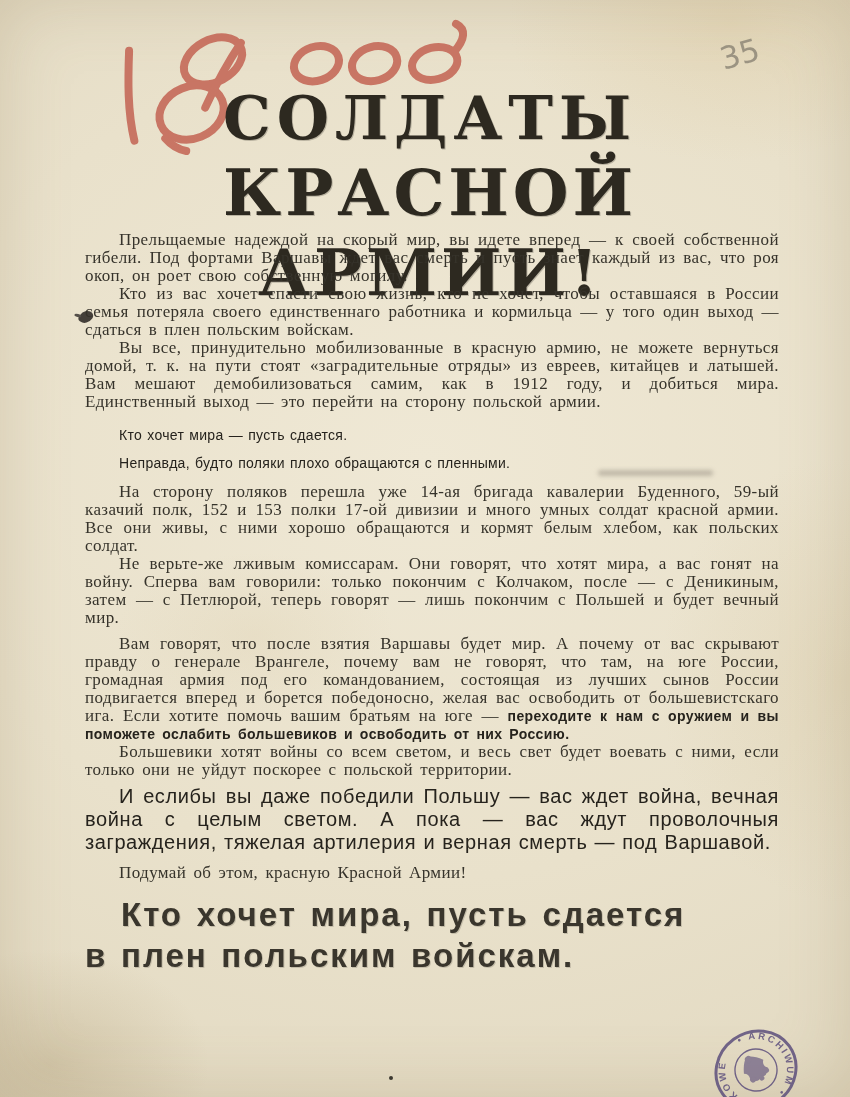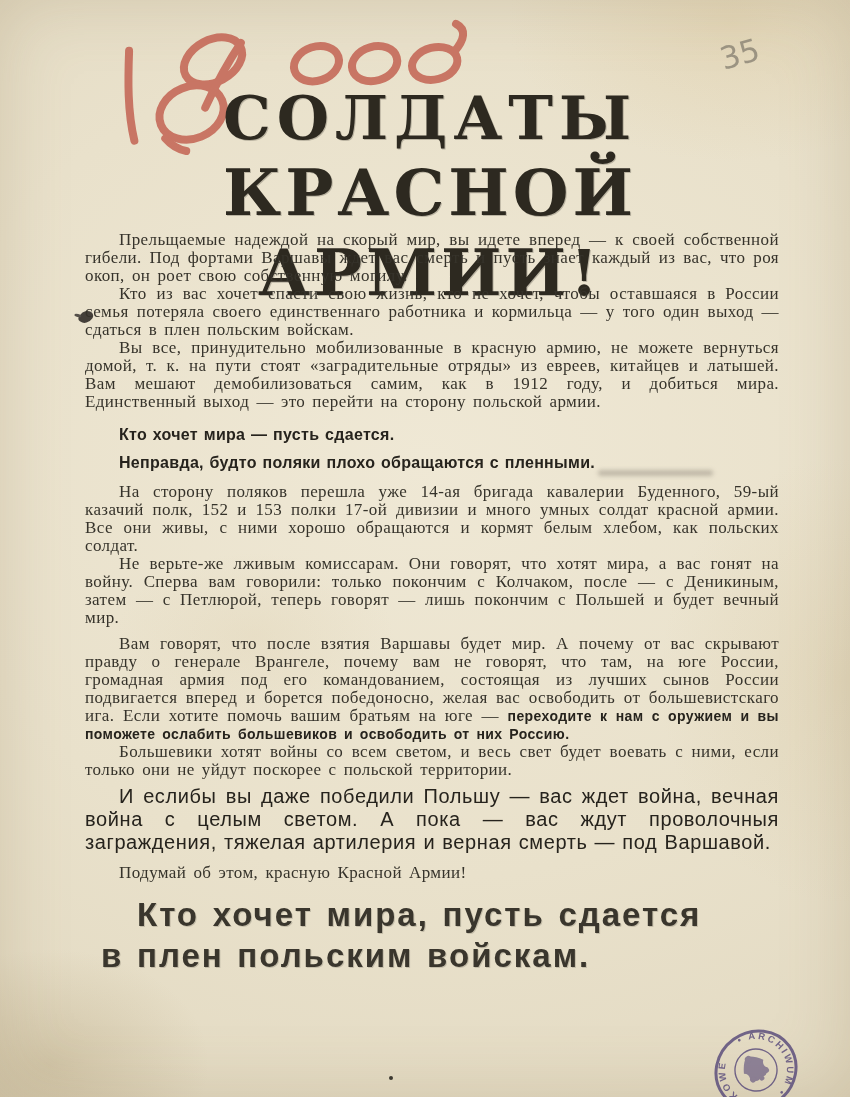--- a/index.html
+++ b/index.html
@@ -32,39 +32,39 @@
   }
   .t1{font-size:60px;line-height:70px;letter-spacing:6px;}
   .t2{font-size:64px;line-height:80px;letter-spacing:4px;}
   .body-col{
     position:absolute;left:85px;top:231px;width:694px;
     color:#36332b;font-size:17px;line-height:18px;
     text-align:justify;letter-spacing:.4px;word-spacing:2.5px;
   }
   .body-col p{margin:0;text-indent:34px;}
   .bh{
-    font-family:"Liberation Sans",sans-serif;font-weight:bold;
-    font-size:16px;line-height:24px;letter-spacing:.3px;word-spacing:1px;
+    font-family:"Liberation Sans",sans-serif;font-weight:normal;
+    font-size:14px;line-height:24px;letter-spacing:.3px;word-spacing:1px;
     color:#26231d;
   }
   .inb{font-family:"Liberation Sans",sans-serif;font-weight:bold;font-size:14px;color:#26231d;}
   .bp{
     font-family:"Liberation Sans",sans-serif;font-weight:normal;
     font-size:20px;line-height:23px;letter-spacing:.6px;word-spacing:1px;
     color:#26231d;margin-top:6px !important;
   }
   .mt1{margin-top:12px !important;}
   .mt2{margin-top:4px !important;}
   .mt3{margin-top:8px !important;}
   .mt4{margin-top:10px !important;}
   .final{
     margin-top:12px;
     font-family:"Liberation Sans",sans-serif;font-weight:bold;
     font-size:33px;line-height:41px;letter-spacing:2px;
-    color:#3a362d;text-align:left;text-shadow:1px 1px 0 rgba(58,54,45,.2);margin-left:16px;
+    color:#3a362d;text-align:left;text-shadow:1px 1px 0 rgba(58,54,45,.2);
   }
   .f1{padding-left:36px;}
   .ink-blot{
     position:absolute;left:80px;top:310px;width:12px;height:14px;
     background:#45403a;border-radius:65% 35% 70% 30%;transform:rotate(35deg);
   }
   .ink-blot:after{
     content:"";position:absolute;left:-5px;top:9px;width:7px;height:3px;
     background:#55504a;border-radius:50%;transform:rotate(-20deg);
   }

